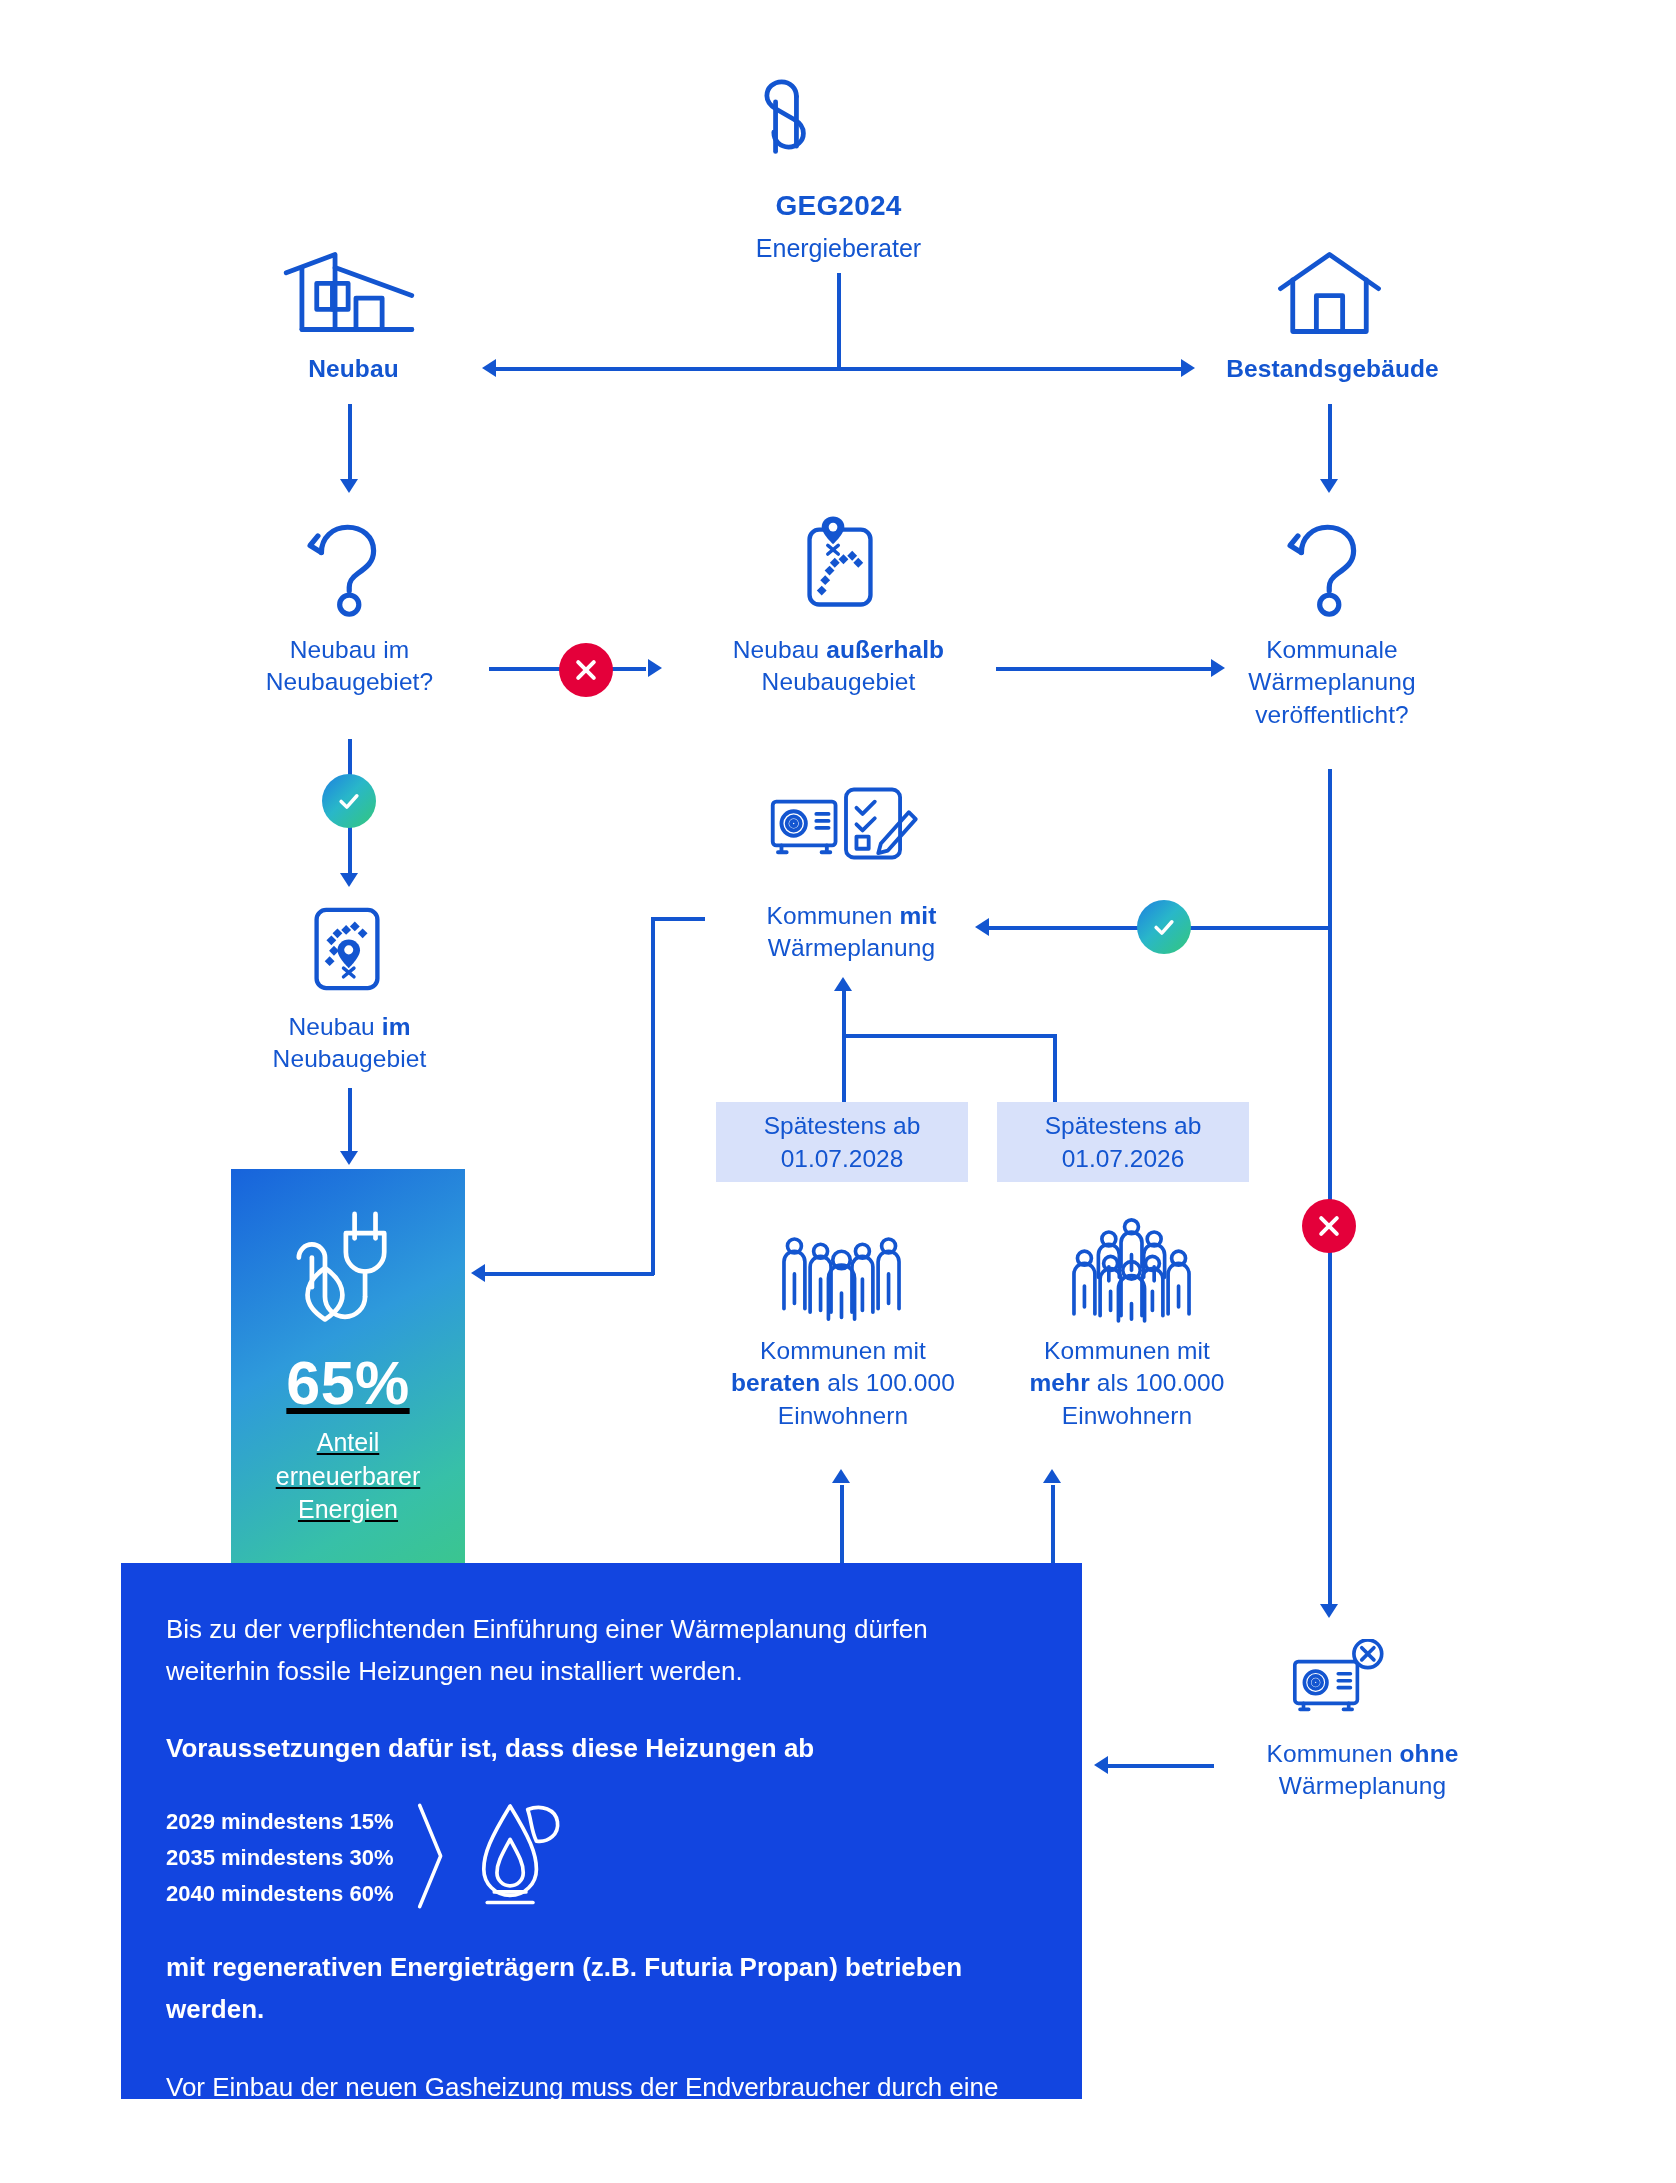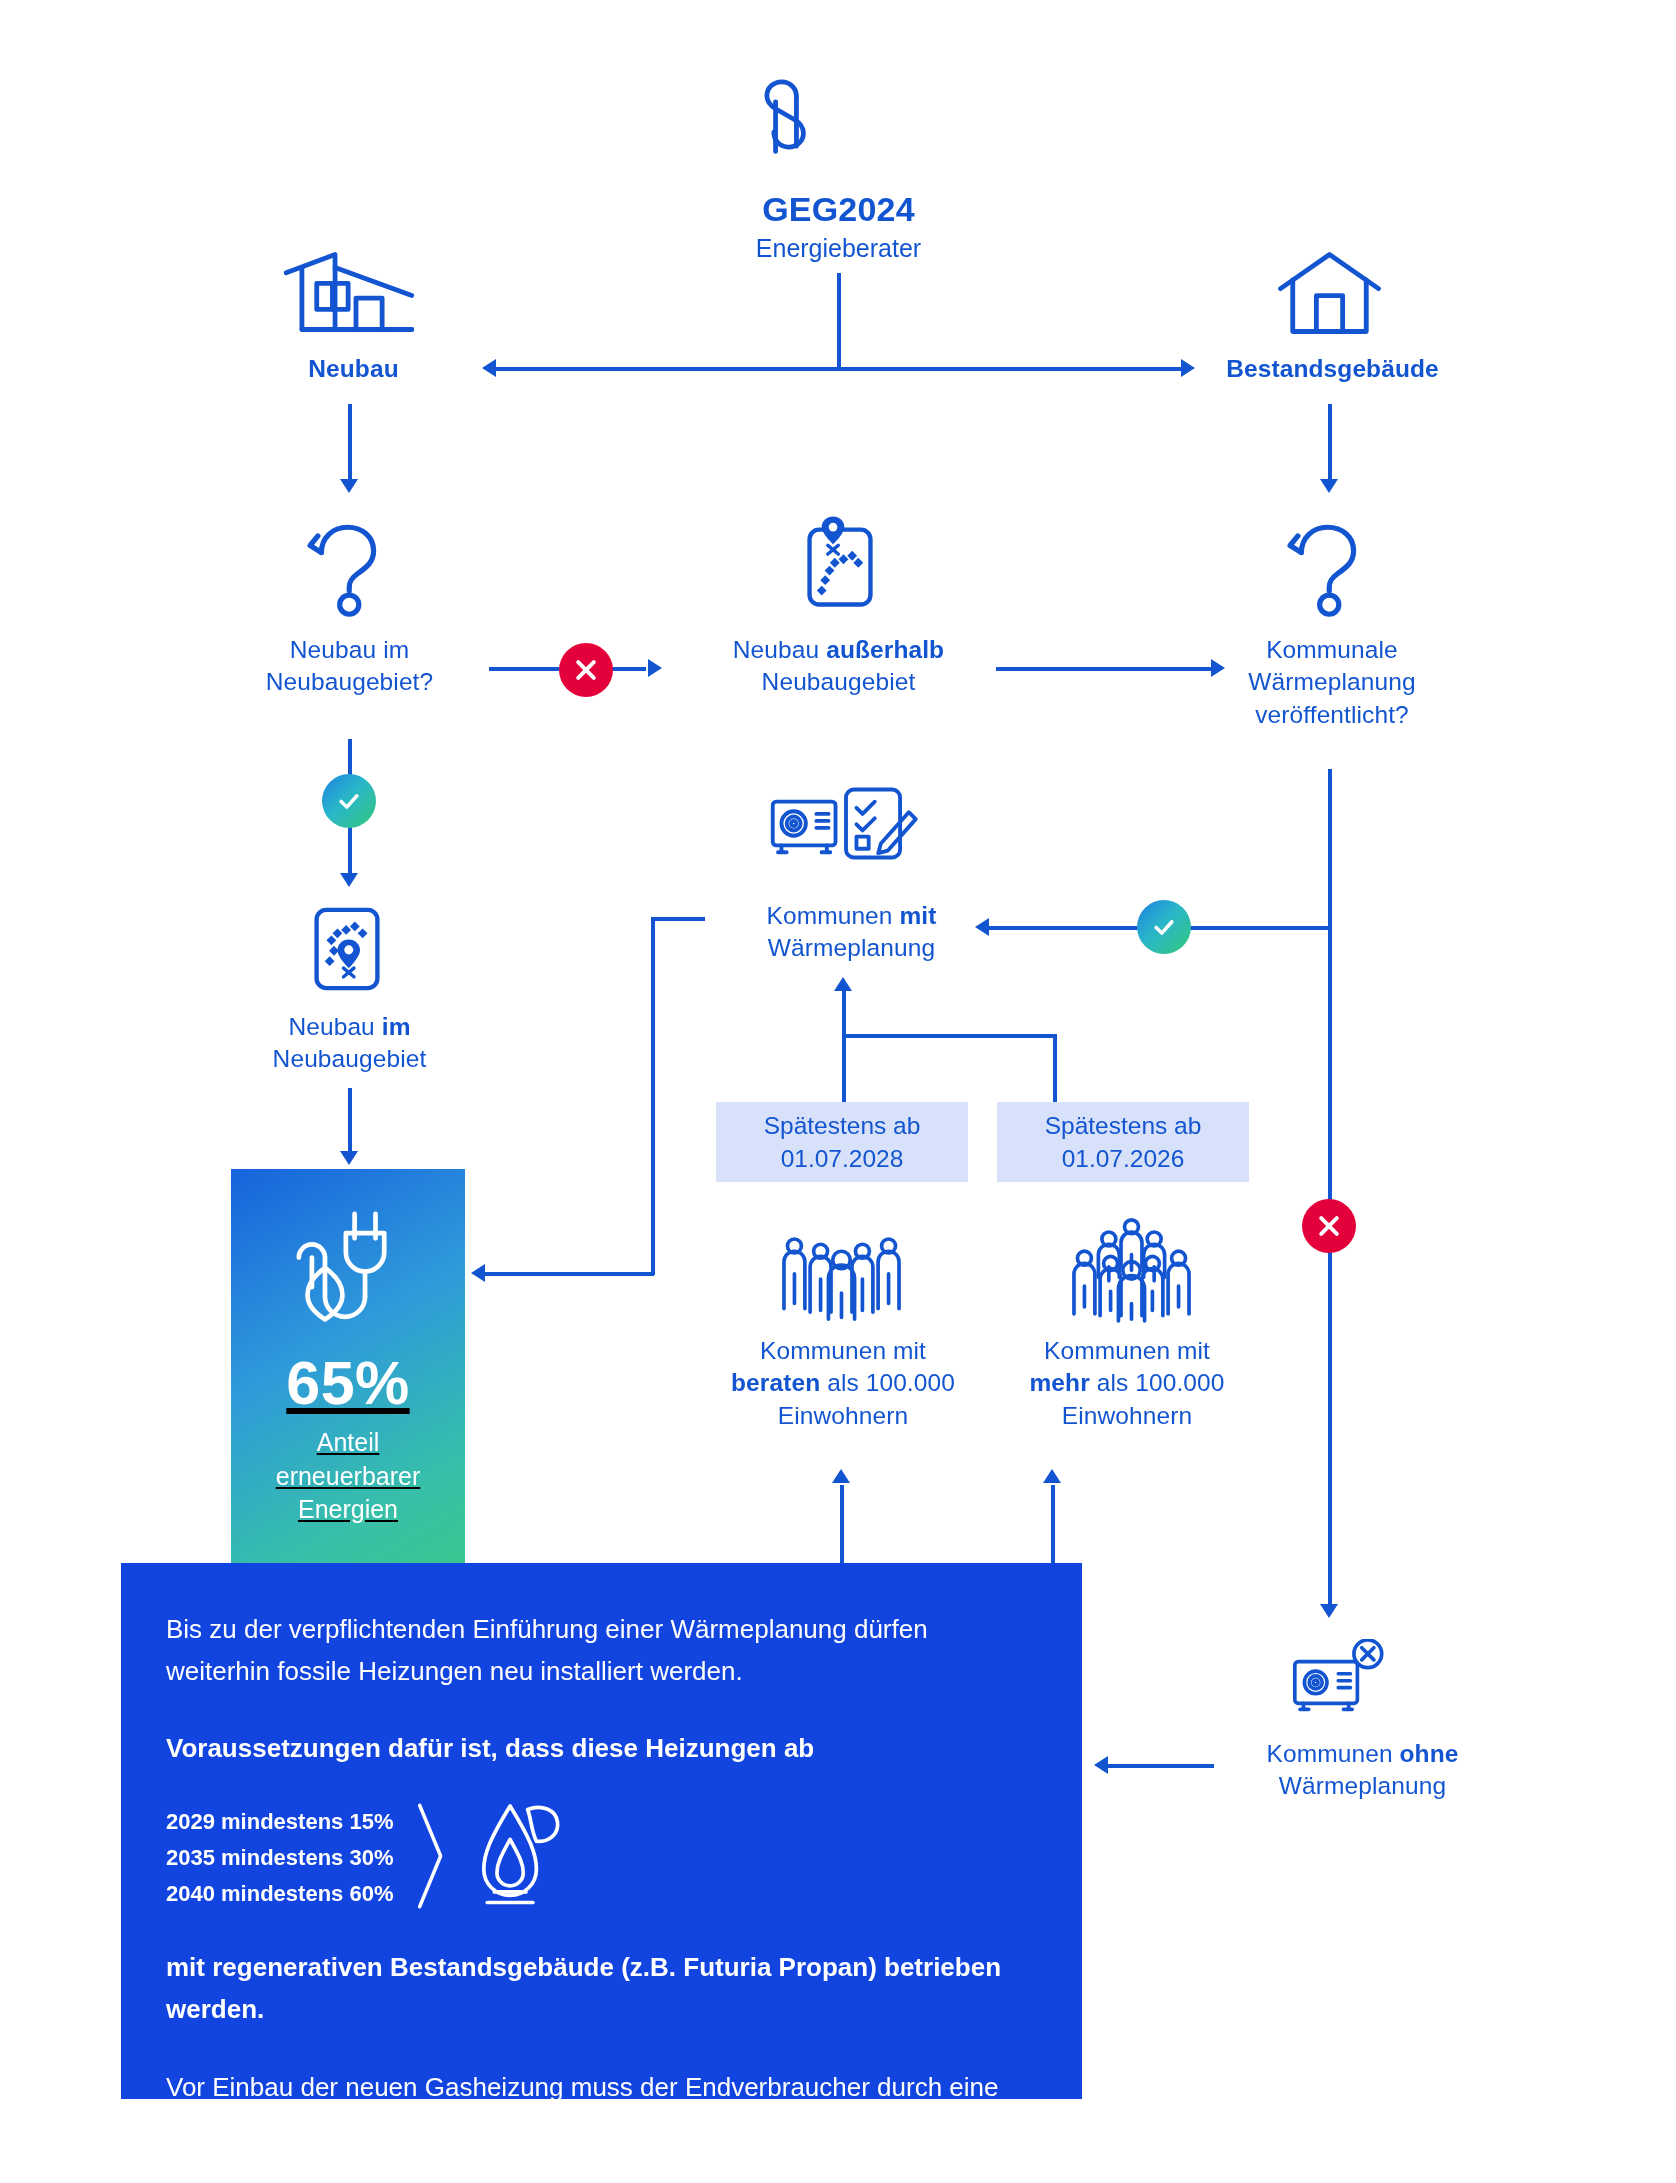--- a/index.html
+++ b/index.html
@@ -14,21 +14,21 @@
     overflow: hidden;
   }
   .abs { position: absolute; }
   .lbl {
     font-size: 24.5px; line-height: 1.32; letter-spacing: 0.1px;
     color: #1355D0; text-align: center; font-weight: 400;
   }
   .lbl b { font-weight: 700; }
   .lbl-bold { font-weight: 700; }
   .title-main {
-    font-size: 34px; font-weight: 700; color: #1355D0;
+    font-size: 28px; font-weight: 700; color: #1355D0;
     letter-spacing: 0.2px; text-align: center;
   }
   .title-sub {
     font-size: 25px; font-weight: 400; color: #1355D0;
     text-align: center; margin-top: 5.2px;
   }
 
   
   .line-v { position:absolute; width:3.5px; background:#1355D0; }
   .line-h { position:absolute; height:3.5px; background:#1355D0; }
@@ -416,19 +416,19 @@
             <path d="M40 46 C29 66 25 74 25 84 a15 15 0 0 0 30 0 c0-10-4-18-15-38z"></path>
             <path d="M60 12 C76 6 92 12 94 26 c2 14-10 24-24 22 -6-12-6-26-10-36z"></path>
             <path d="M22 106 L58 106"></path>
             <path d="M14 118 L66 118"></path>
           </g>
         </svg>
       </div>
     </div>
 
     <div class="gap-md"></div>
-    <p class="b">mit regenerativen Bestandsgebäude (z.B. Futuria Propan) betrieben werden.</p>
+    <p class="b">mit regenerativen Energieträgern (z.B. Futuria Propan) betrieben werden.</p>
     <div class="gap-lg"></div>
     <p>Vor Einbau der neuen Gasheizung muss der Endverbraucher durch eine erneuerbarer Person beraten werden (z.B. Heizungsbauer, Schornsteinfeger, Energieberater).</p>
   </div>
 
 </div>
 
 
 </body></html>

